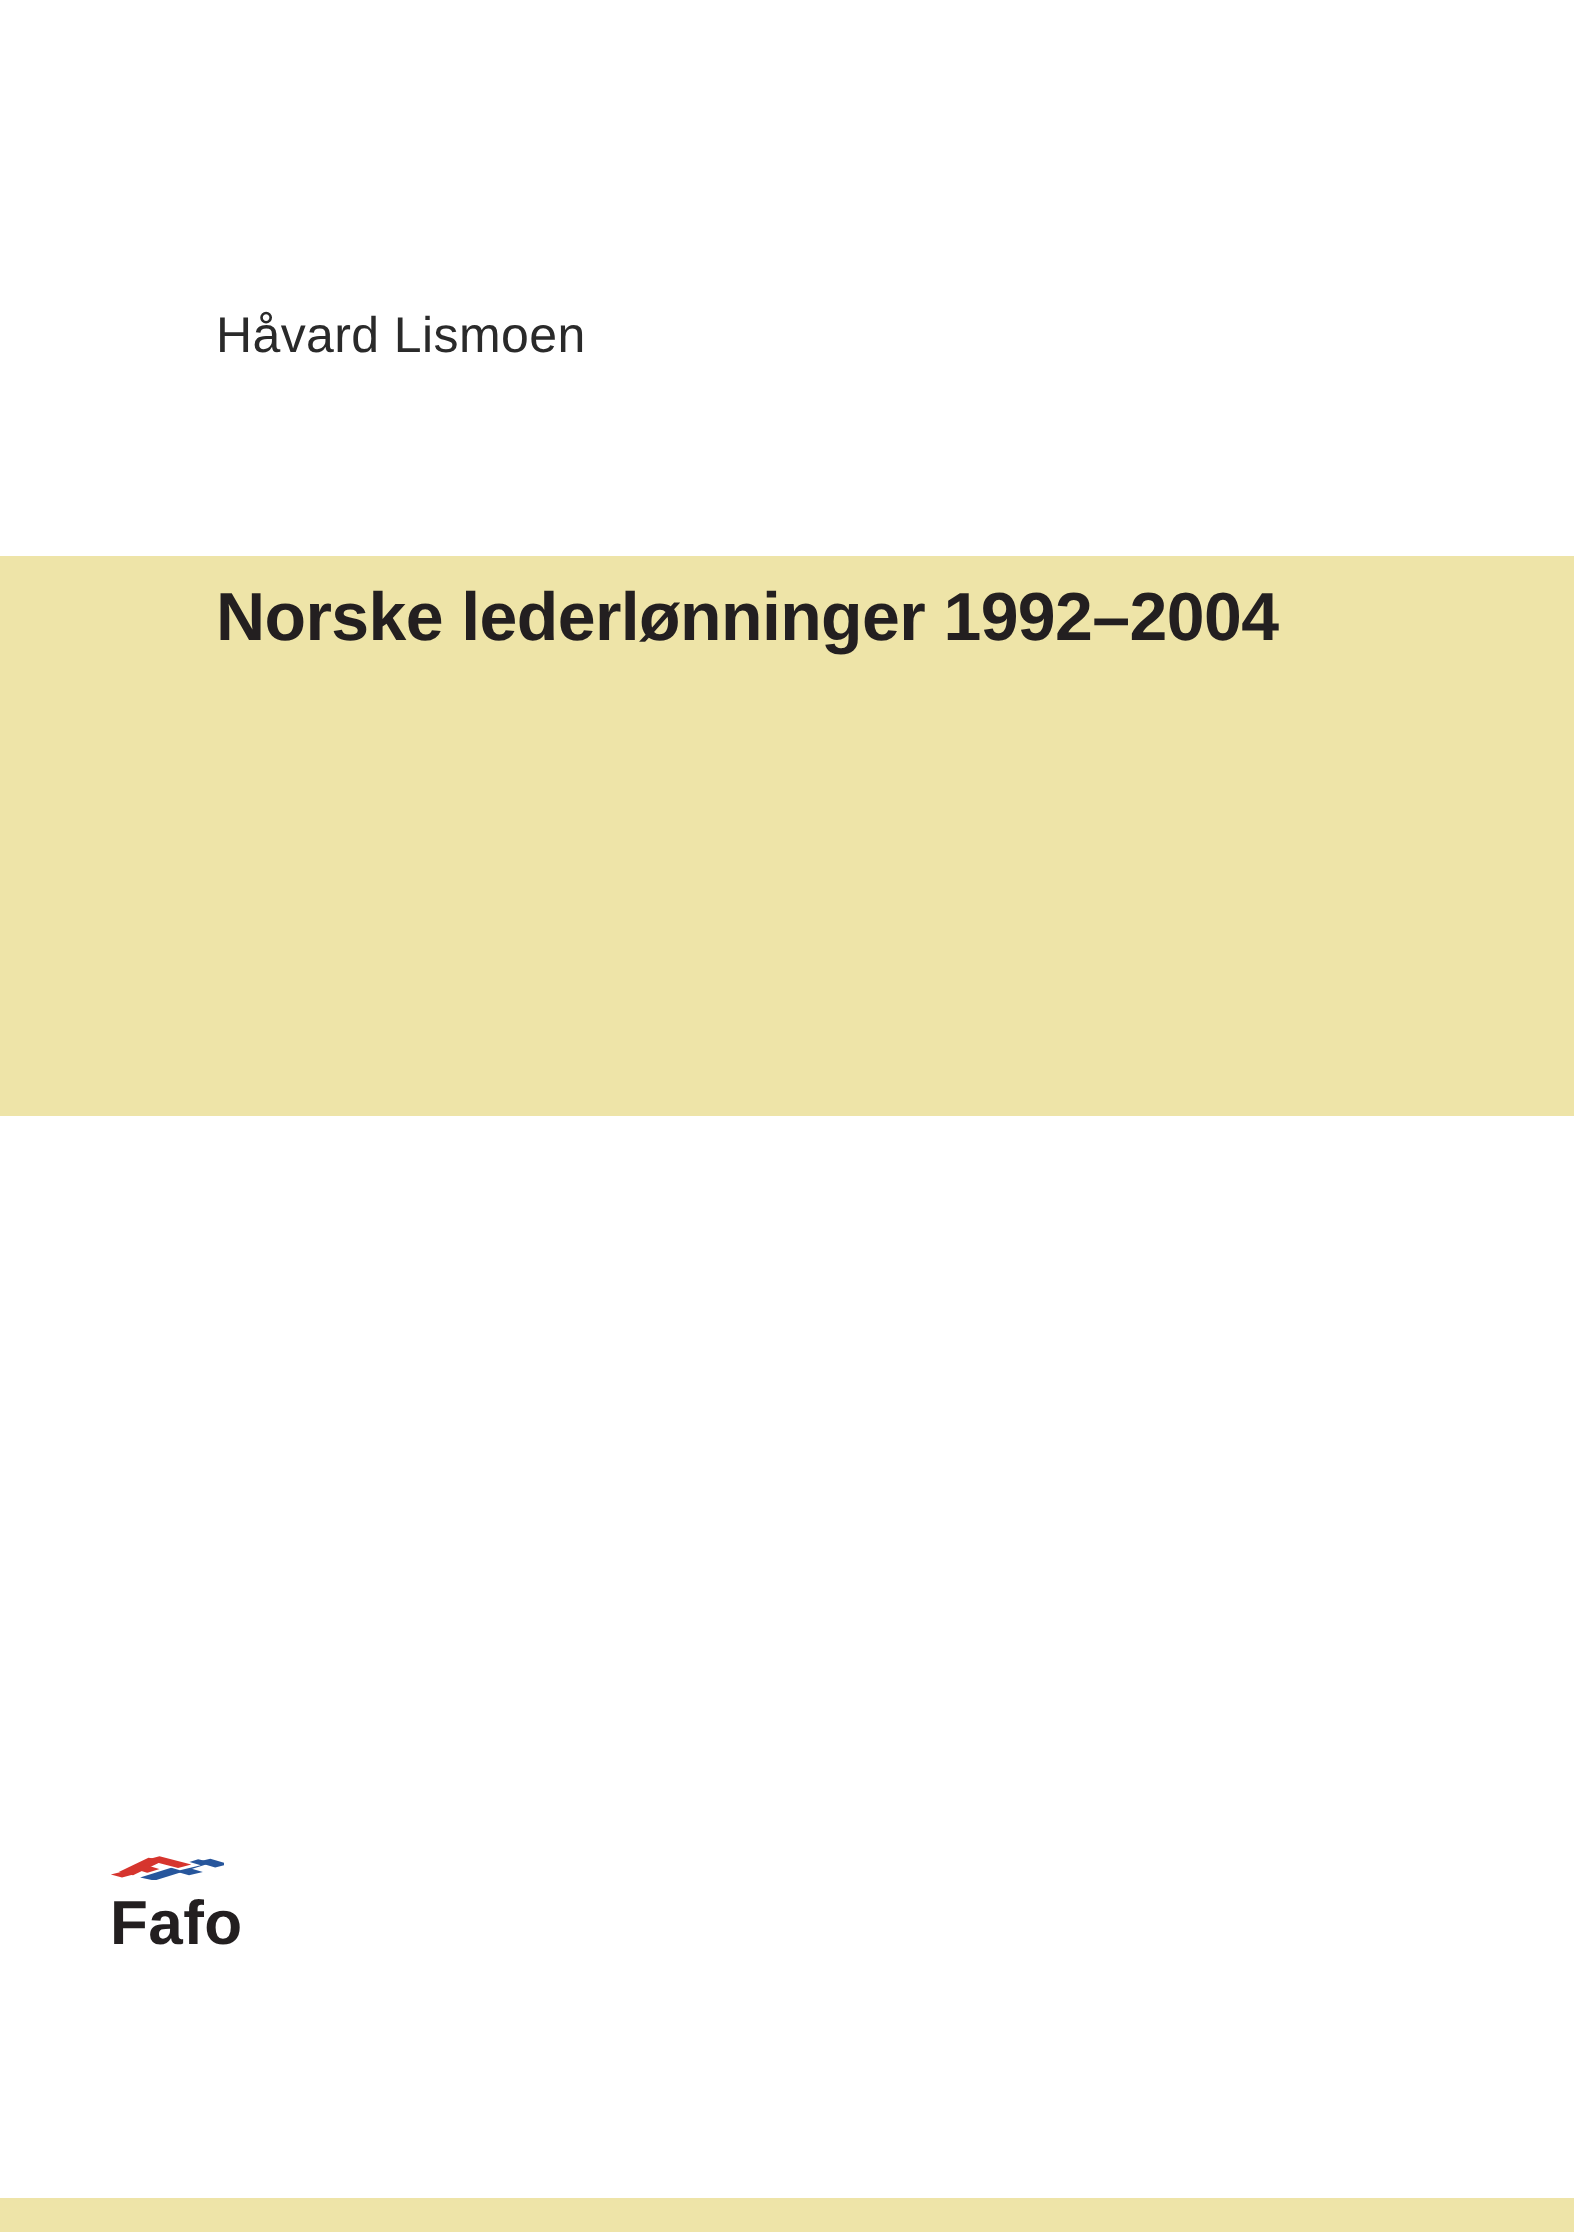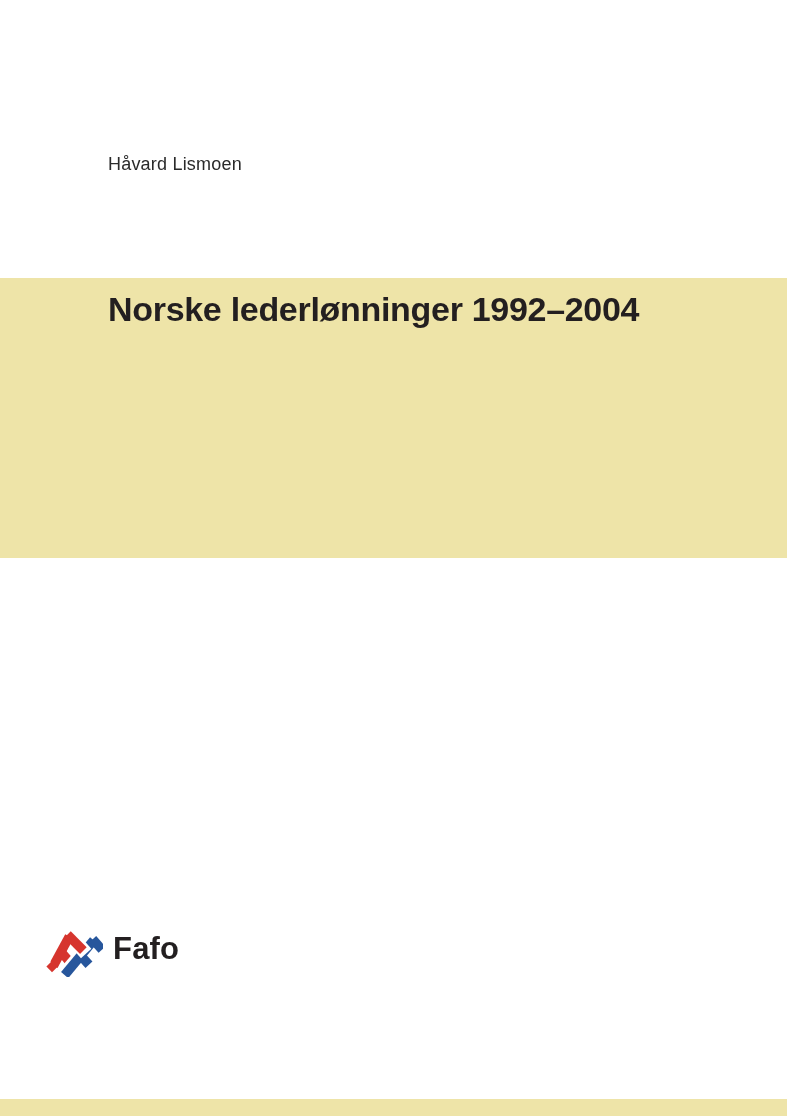--- a/index.html
+++ b/index.html
@@ -19,21 +19,21 @@
     overflow:hidden;
   }
   .page{
     position:absolute;inset:0;
     width:787px;height:1116px;
     background:var(--page-bg);
   }
   .author{
     position:absolute;
     left:108px;top:155px;
-    font-size:18px;
+    font-size:25px;
     line-height:1.1;
     font-weight:400;
     color:var(--author-color);
     letter-spacing:0.2px;
   }
   .title-band{
     position:absolute;
     left:0;top:278px;
     width:787px;height:280px;
     background:var(--band-color);
@@ -45,21 +45,22 @@
     font-weight:700;
     color:var(--text-color);
     letter-spacing:-0.3px;
     line-height:1.2;
   }
   .logo-lockup{
     position:absolute;
     left:45px;top:927px;
     height:53px;
     display:flex;
-    align-items:flex-start;
+    align-items:center;
+    flex-direction:column;
   }
   .logo-mark{display:block;}
   .logo-mark .red-part{stroke:var(--logo-red);fill:var(--logo-red);}
   .logo-mark .blue-part{stroke:var(--logo-blue);fill:var(--logo-blue);}
   .logo-mark .white-gap{stroke:#ffffff;fill:none;}
   .logo-text{
     margin-left:10px;
     font-size:31px;
     font-weight:700;
     color:var(--text-color);

